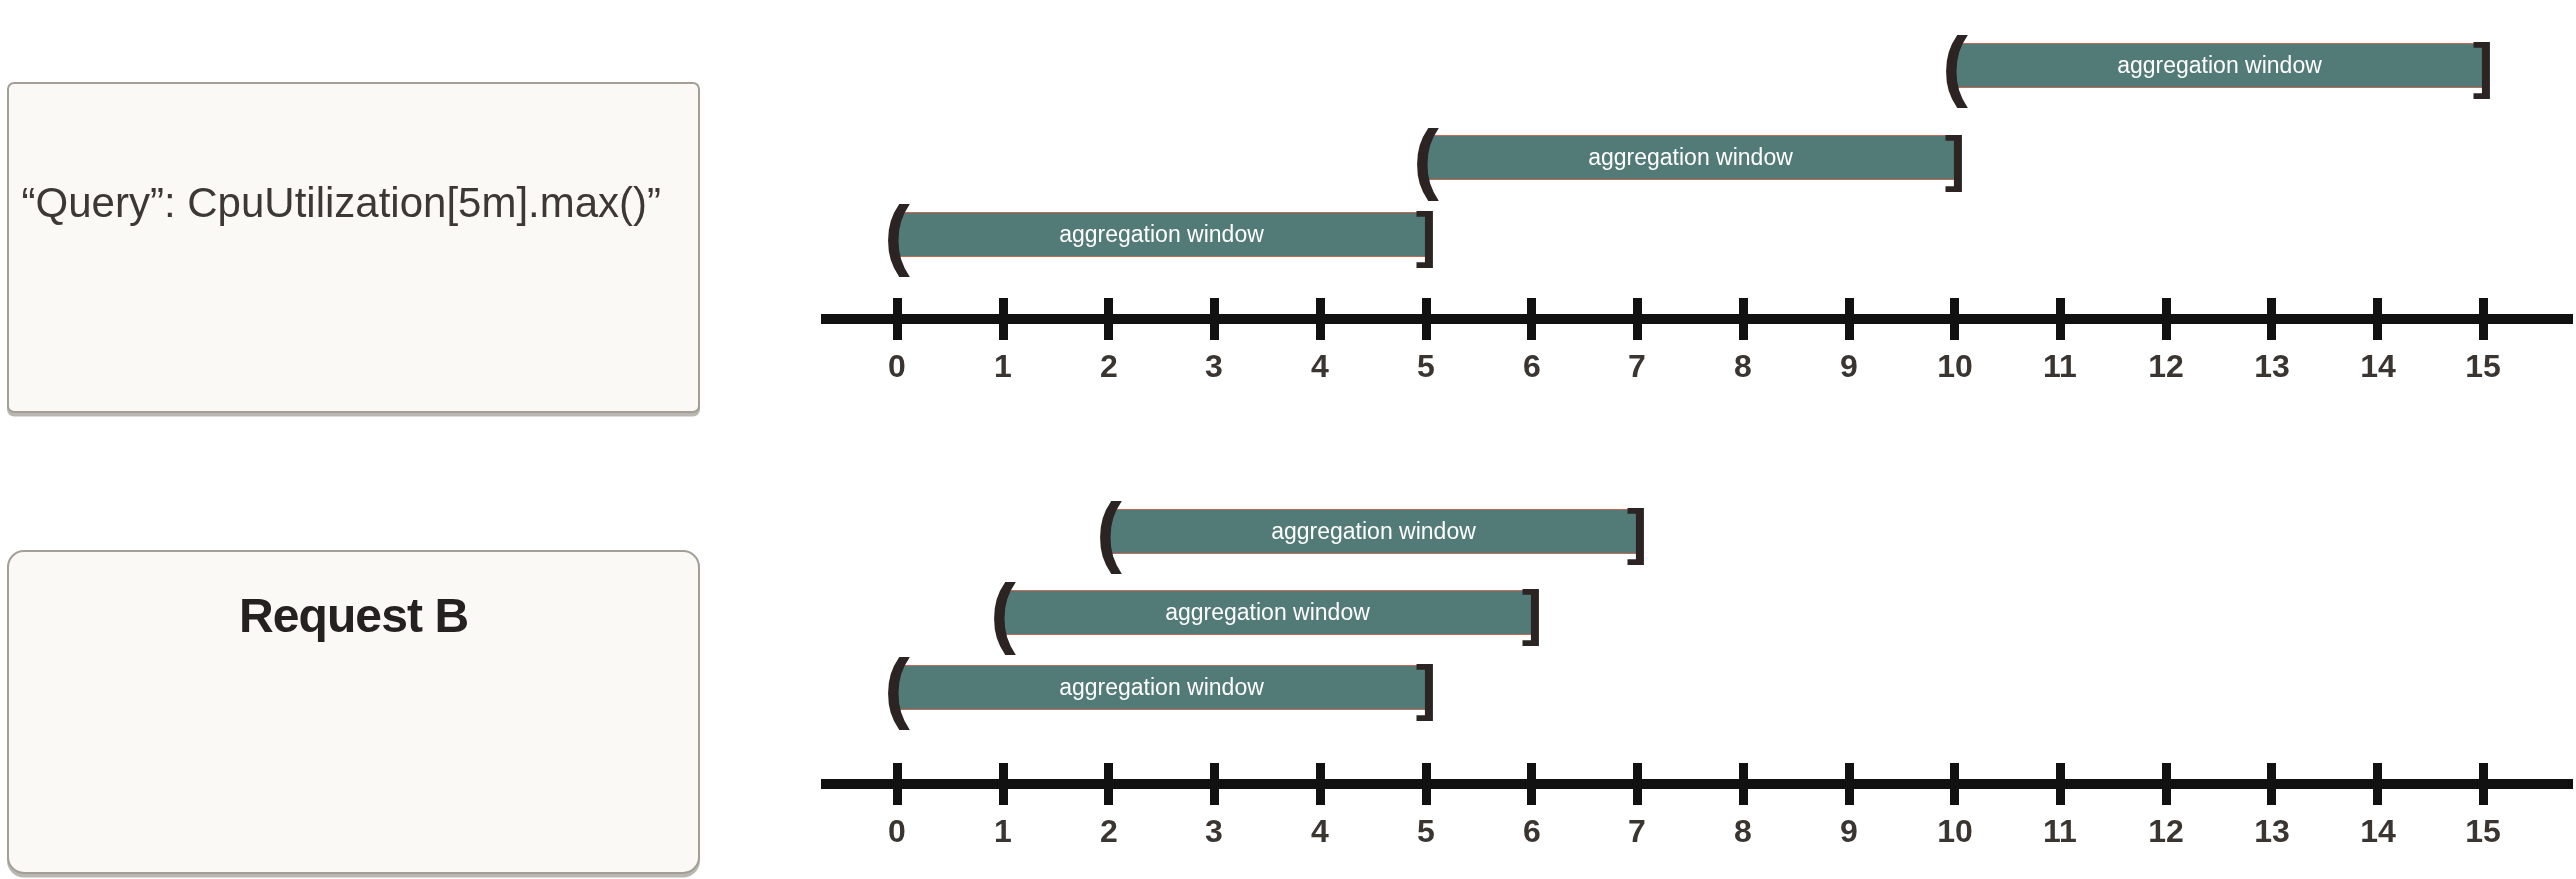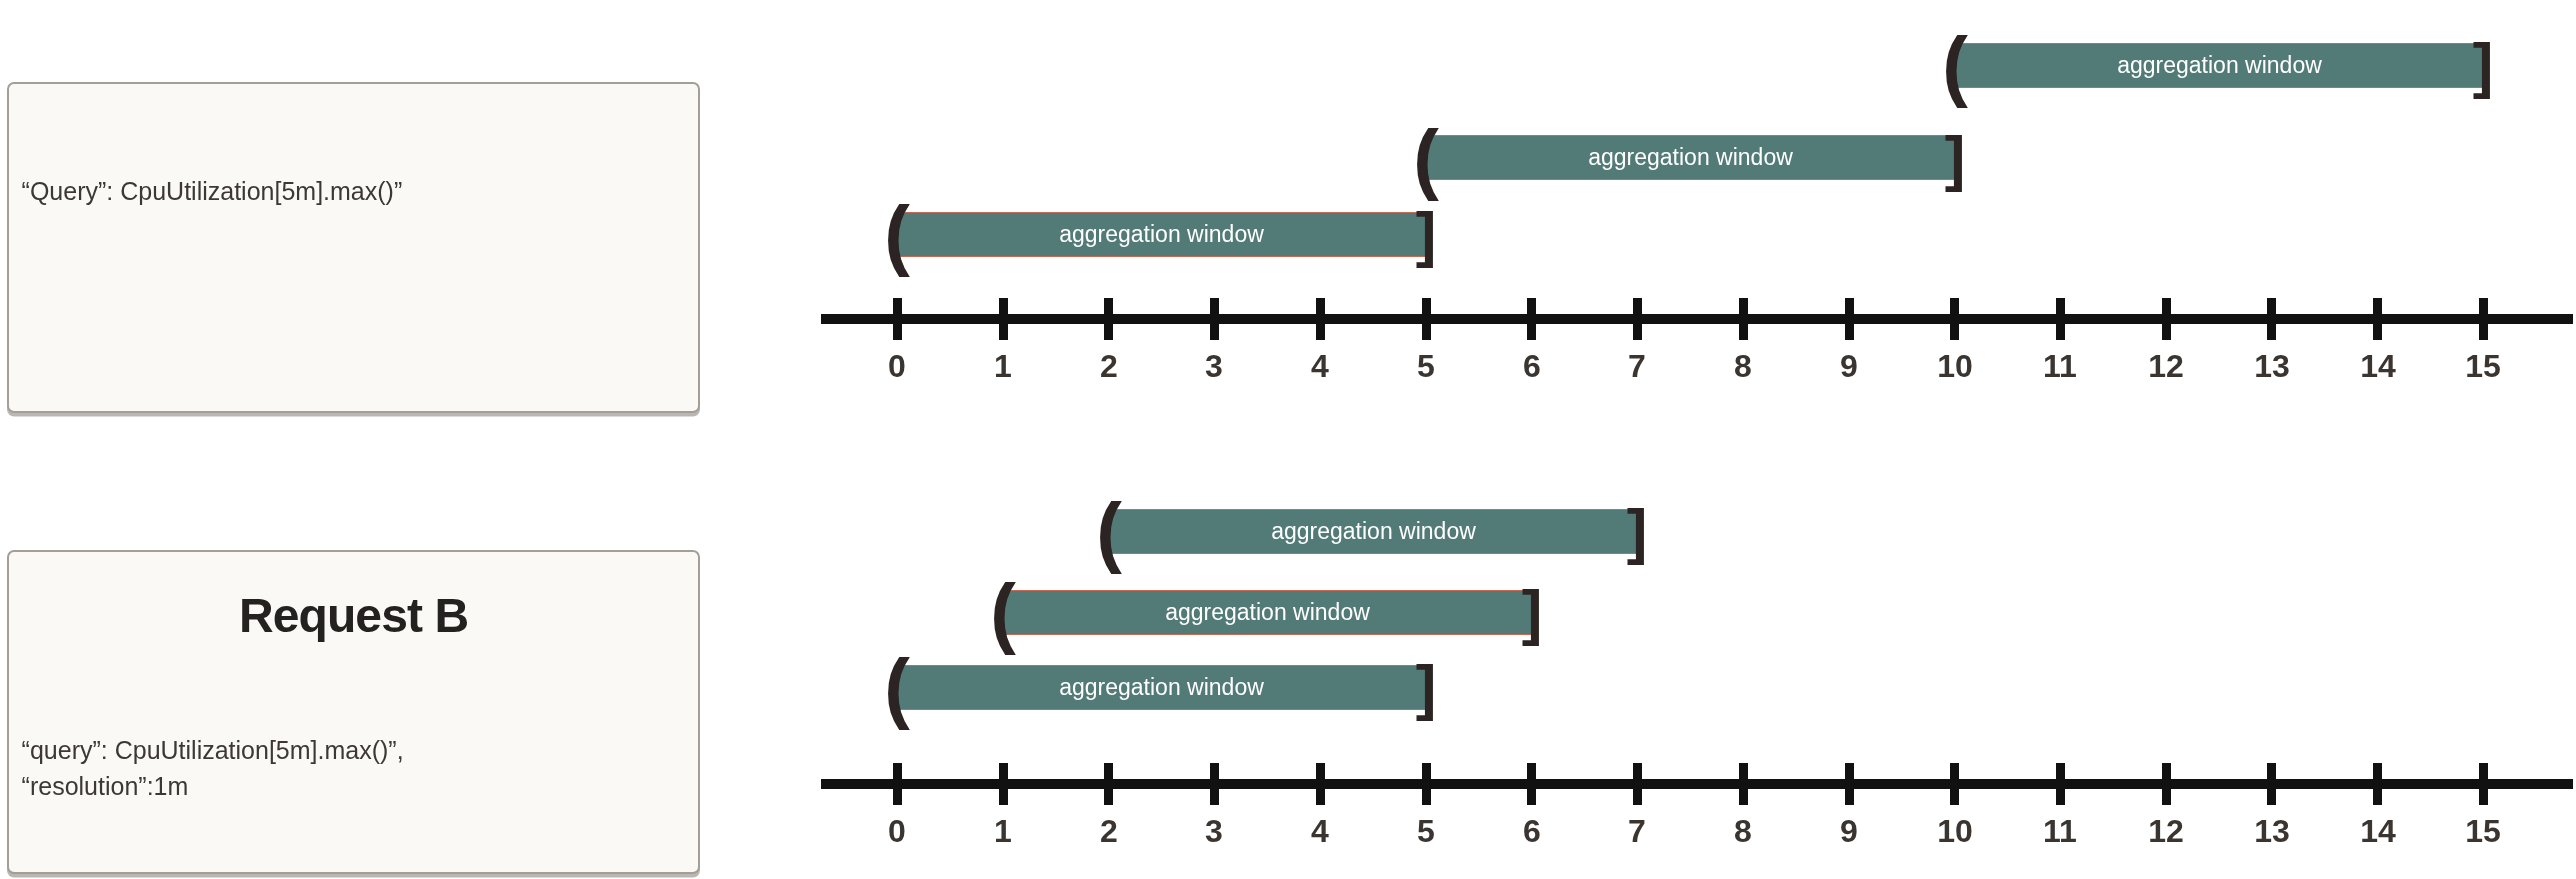--- a/index.html
+++ b/index.html
@@ -13,30 +13,30 @@
   
   .req-box{
     position:absolute;left:7.1px;width:693px;
     background:var(--box-bg,#FAF9F6);
     border:2.7px solid var(--box-border,#A49E97);
     border-radius:7.1px;
     box-shadow:0 3.6px 0 rgba(130,123,116,.55);
     box-sizing:border-box;
   }
   #box-a{top:82px;height:331px;}
-  #box-b{top:550px;height:324px;}
+  #box-b{top:550px;height:324px;border-radius:17px;}
   .box-title{
     margin-top:36px;text-align:center;
     font-size:48px;font-weight:bold;
     color:var(--title-text,#252120);
     letter-spacing:-0.9px;
   }
   .box-body{
     margin:89px 12.5px 0 12.5px;
-    font-size:25px;line-height:1.45;
+    font-size:42px;line-height:1.45;
     color:var(--body-text,#3D3835);
   }
   
   .axis-line,.axis-tick,.agg-bar,.tick-label,.bracket{position:absolute;}
   .axis-line{height:9.8px;background:var(--axis,#111111);}
   .axis-tick{width:9px;height:42px;background:var(--axis,#111111);}
   .tick-label{
     transform:translateX(-50%);
     font-size:32px;font-weight:bold;
     color:var(--tick-label,#3B3531);
@@ -66,24 +66,20 @@
 <div id="canvas">
 
   <div class="req-box" id="box-a">
     <div class="box-body">
       <div>“Query”: CpuUtilization[5m].max()”</div>
     </div>
   </div>
 
   <div class="req-box" id="box-b">
     <div class="box-title">Request B</div>
-    <div class="box-body">
-      <div>“query”: CpuUtilization[5m].max()”,</div>
-      <div>“resolution”:1m</div>
-    </div>
   </div>
 
 <div class="axis-line" style="left: 821px; width: 1752px; top: 314px;"></div>
     <div class="axis-tick" style="left: 893px; top: 298px;"></div>
     <div class="tick-label" style="left: 897px; top: 348px;">0</div>
     <div class="axis-tick" style="left: 999px; top: 298px;"></div>
     <div class="tick-label" style="left: 1003px; top: 348px;">1</div>
     <div class="axis-tick" style="left: 1104px; top: 298px;"></div>
     <div class="tick-label" style="left: 1109px; top: 348px;">2</div>
     <div class="axis-tick" style="left: 1210px; top: 298px;"></div>

